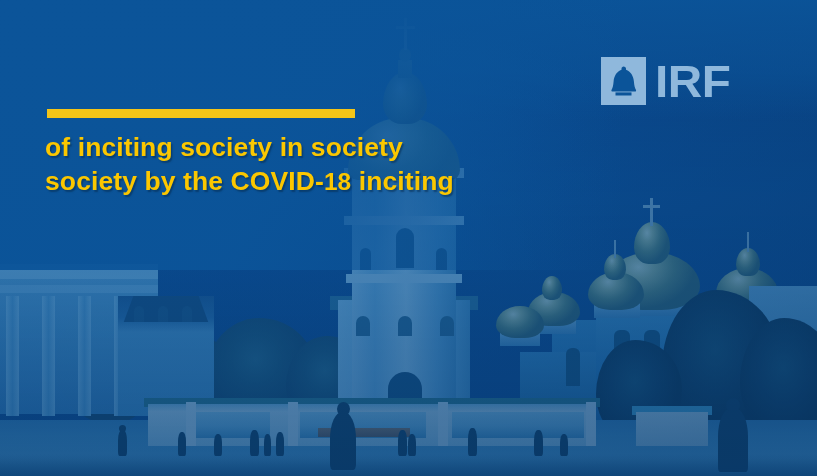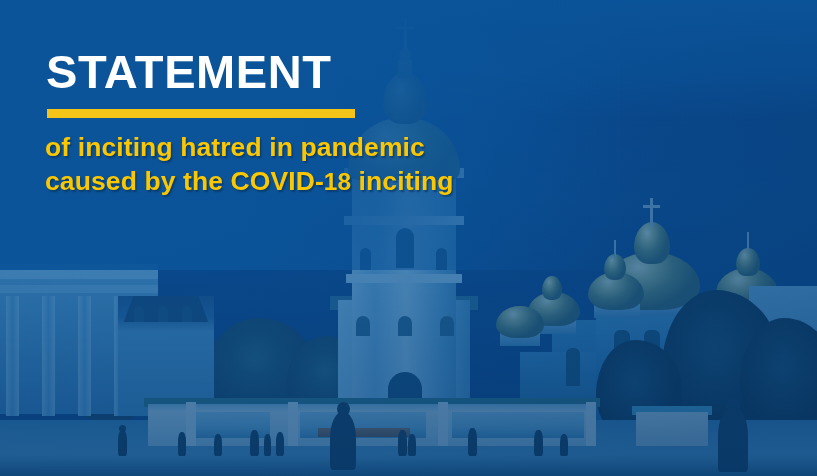--- a/index.html
+++ b/index.html
@@ -408,24 +408,32 @@
     <div class="sh plaza-shadow"></div>
 
     <div class="duotone"></div>
     <div class="duotone2"></div>
     <div class="scrim-top"></div>
     <div class="scrim"></div>
   </div>
 
   <div class="content">
 
-    <div class="headline">STATEMENT</div>
 
     <div class="rule"></div>
 
     <div class="sub">
-      <div>of inciting hatred in pandemic</div>
-      <div><span>caused by the COVID-</span><span class="ofig">18</span><span> inciting</span></div>
+      <div>of inciting society in society</div>
+      <div><span>society by the COVID-</span><span class="ofig">18</span><span> inciting</span></div>
     </div>
 
+    <div class="logo">
+      <span class="logo-mark">
+        <svg width="45" height="48" viewBox="0 0 45 48" aria-hidden="true">
+          <path d="M22.5 9.6c1.45 0 2.5 1.0 2.5 2.25v1.0c4.6 1.55 7.4 6.0 7.9 11.6.35 3.95.9 6.5 2.0 8.2.55.85.1 1.85-.95 1.85H11.55c-1.05 0-1.5-1.0-.95-1.85 1.1-1.7 1.65-4.25 2.0-8.2.5-5.6 3.3-10.05 7.9-11.6v-1.0c0-1.25 1.05-2.25 2.0-2.25z" fill="#0b5499"></path>
+          <rect x="14.5" y="35.4" width="16" height="3.1" fill="#0b5499"></rect>
+        </svg>
+      </span>
+      <span class="logo-word">IRF</span>
+    </div>
 
   </div>
 </div>
 
 </body></html>

